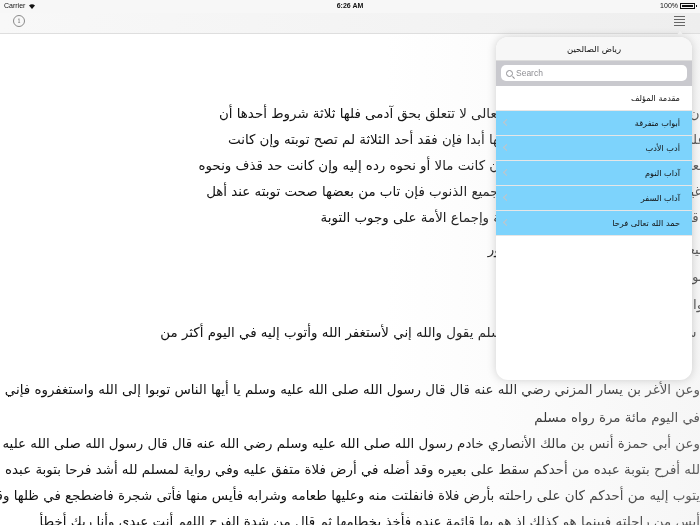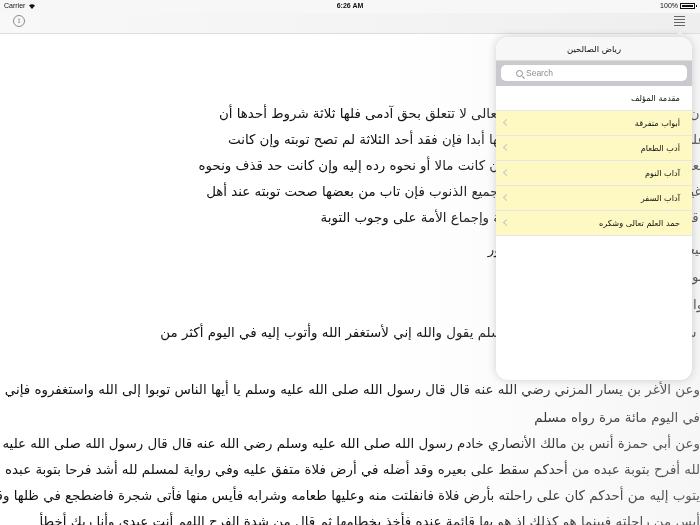--- a/index.html
+++ b/index.html
@@ -64,35 +64,35 @@
     border-bottom: 7px solid #f7f7f7;
   }
   .pop-header {
     height: 24px; background: #f7f7f7; border-bottom: 1px solid #dcdcdc;
     display: flex; align-items: center; justify-content: center;
     font-size: 8.5px; color: #111; direction: rtl;
   }
   .search-wrap { height: 25px; background: #c9c9ce; padding: 4px 5px; }
   .search-box {
     height: 16px; background: #ffffff; border-radius: 5px;
-    display: flex; align-items: center; padding-left: 15px; gap: 3px;
+    display: flex; align-items: center; padding-left: 5px; gap: 3px;
   }
   .search-icon { width: 7px; height: 7px; border: 1px solid #8e8e93; border-radius: 50%; position: relative; }
   .search-icon::after { content: ""; position: absolute; right: -3px; bottom: -2px; width: 3px; height: 1px; background: #8e8e93; transform: rotate(45deg); }
   .search-input {
     border: none; outline: none; background: transparent; font-size: 8.5px; color: #111;
     font-family: "Liberation Sans", sans-serif; width: 150px;
   }
   .search-input::placeholder { color: #8e8e93; }
 
   .toc-list { list-style: none; text-align: right; }
   .toc-item {
     height: 25px; border-bottom: 1px solid #e6e6e6; position: relative;
     display: flex; align-items: center; justify-content: flex-end; padding-right: 12px;
-    font-size: 8.2px; color: #111; background: #fef9c3;
+    font-size: 8.2px; color: #111; background: #7dd3fc;
   }
   .toc-item .label { direction: rtl; }
   .toc-item .chev {
     position: absolute; left: 8px; top: 50%; margin-top: -3px;
     width: 5px; height: 5px; border-left: 1px solid #c4c4c6; border-bottom: 1px solid #c4c4c6;
     transform: rotate(45deg);
   }
   .toc-item.first { background: #ffffff; }
   .toc-item.cut { height: 18px; align-items: flex-start; padding-top: 8px; color: #666; }
 </style>
@@ -160,28 +160,28 @@
   <ul class="toc-list">
     <li class="toc-item first">
       <span class="label">مقدمة المؤلف</span>
     </li>
     <li class="toc-item">
       <span class="chev"></span>
       <span class="label">أبواب متفرقة</span>
     </li>
     <li class="toc-item">
       <span class="chev"></span>
-      <span class="label">أدب الطعام</span>
+      <span class="label">أدب الأدب</span>
     </li>
     <li class="toc-item">
       <span class="chev"></span>
       <span class="label">آداب النوم</span>
     </li>
     <li class="toc-item">
       <span class="chev"></span>
       <span class="label">آداب السفر</span>
     </li>
     <li class="toc-item">
       <span class="chev"></span>
-      <span class="label">حمد العلم تعالى وشكره</span>
+      <span class="label">حمد الله تعالى فرحا</span>
     </li>
   </ul>
 </div>
 
 </body></html>

